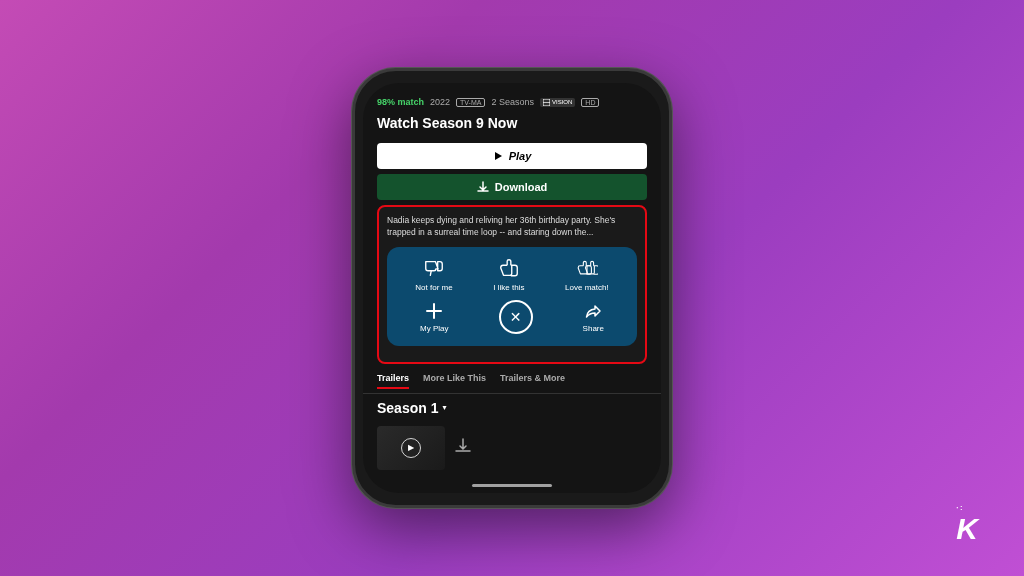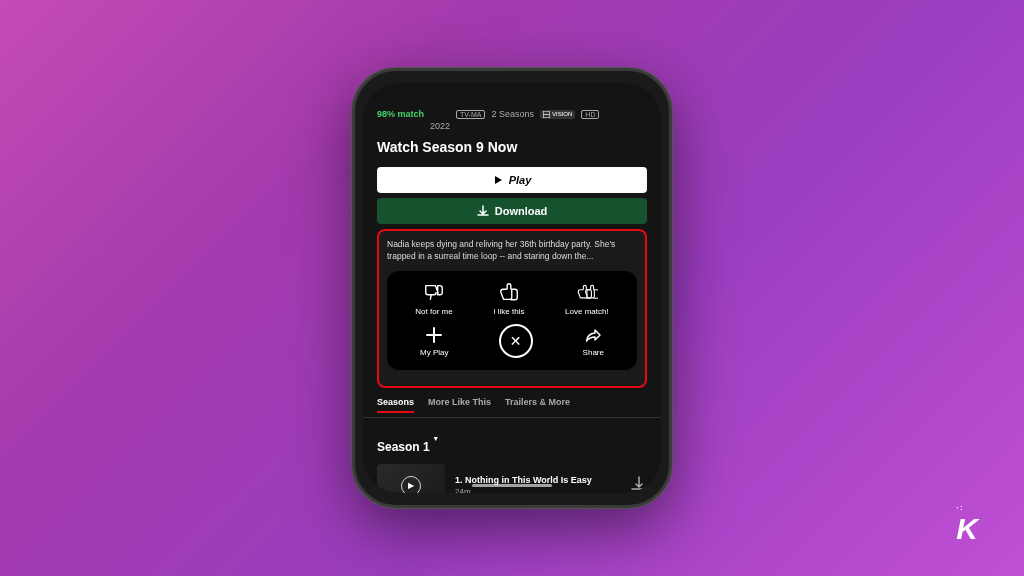--- a/index.html
+++ b/index.html
@@ -61,21 +61,20 @@
 
     .match-badge {
       color: #46d369;
       font-weight: 700;
       font-size: 9px;
     }
 
     .year {
       color: #aaa;
       font-size: 9px;
-      margin-top: 24px;
     }
 
     .rating-badge {
       border: 1px solid #aaa;
       color: #aaa;
       font-size: 7px;
       padding: 0 3px;
       border-radius: 2px;
     }
 
@@ -162,21 +161,21 @@
     
     .description-text {
       color: #ddd;
       font-size: 8.5px;
       line-height: 1.4;
       margin-bottom: 8px;
     }
 
     
     .rating-popup {
-      background: #000000;
+      background: #0c4a6e;
       border-radius: 12px;
       padding: 10px 8px 8px;
       margin-bottom: 8px;
     }
 
     .rating-options {
       display: flex;
       justify-content: space-around;
       align-items: center;
       margin-bottom: 4px;
@@ -249,23 +248,22 @@
     
     .season-selector {
       padding: 6px 14px;
       display: flex;
       align-items: center;
       gap: 4px;
     }
 
     .season-label {
       color: #fff;
-      font-size: 12px;
+      font-size: 14px;
       font-weight: 600;
-      margin-top: 16px;
     }
 
     .chevron {
       color: #fff;
       font-size: 8px;
     }
 
     
     .episode-row {
       display: flex;
@@ -440,41 +438,37 @@
                   <svg width="20" height="20" viewBox="0 0 20 20">
                     <path d="M17 10l-5-5v3C6 8.5 4 12 3.5 16c2-2.5 4-4 8.5-4v3l5-5z" stroke="#fff" stroke-width="1.5" fill="none" stroke-linejoin="round"></path>
                   </svg>
                   <span class="action-label">Share</span>
                 </div>
               </div>
             </div>
           </div>
 
           <div class="tabs-row">
-            <span class="tab active">Seasons</span>
+            <span class="tab active">Trailers</span>
             <span class="tab">More Like This</span>
             <span class="tab">Trailers &amp; More</span>
           </div>
 
           <div class="season-selector">
             <span class="season-label">Season 1</span>
             <span class="chevron">▾</span>
           </div>
 
           <div class="episode-row">
             <div class="episode-thumb">
               <div class="thumb-img"></div>
               <div class="play-overlay">
                 <div class="play-circle">▶</div>
               </div>
             </div>
-            <div class="episode-info">
-              <div class="episode-title">1. Nothing in This World Is Easy</div>
-              <div class="episode-duration">24m</div>
-            </div>
             <div class="download-icon">
               <svg width="16" height="16" viewBox="0 0 16 16">
                 <path d="M8 1v9M5 8l3 3 3-3M1 13h14" stroke="#aaa" stroke-width="1.5" fill="none" stroke-linecap="round"></path>
               </svg>
             </div>
           </div>
 
           <div class="home-indicator"></div>
         </div>
       </div>

